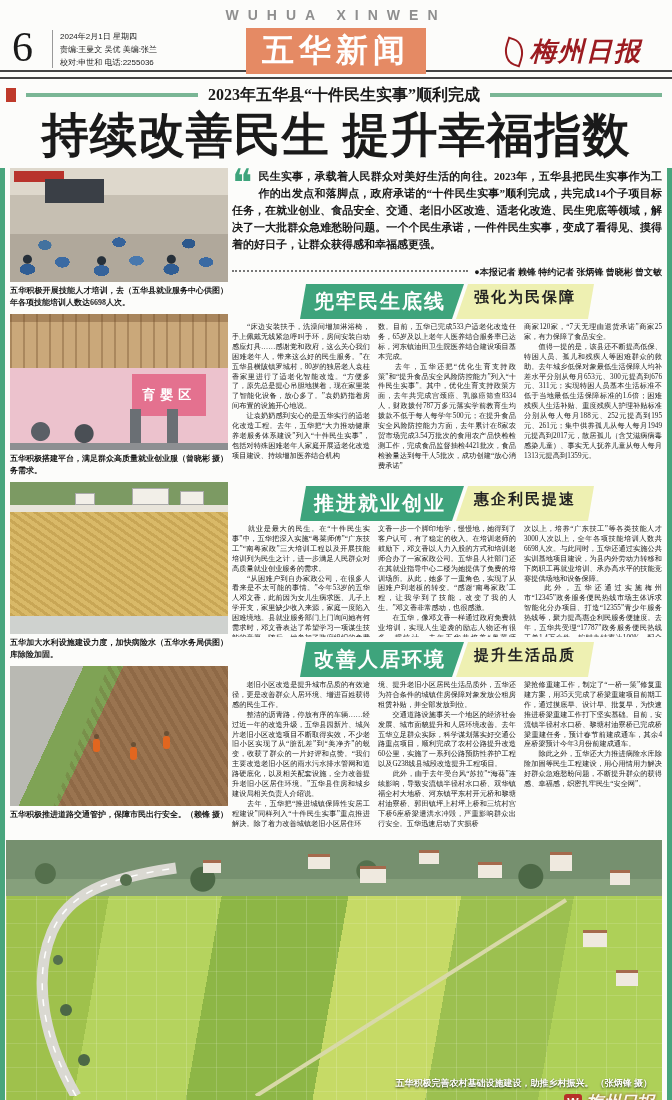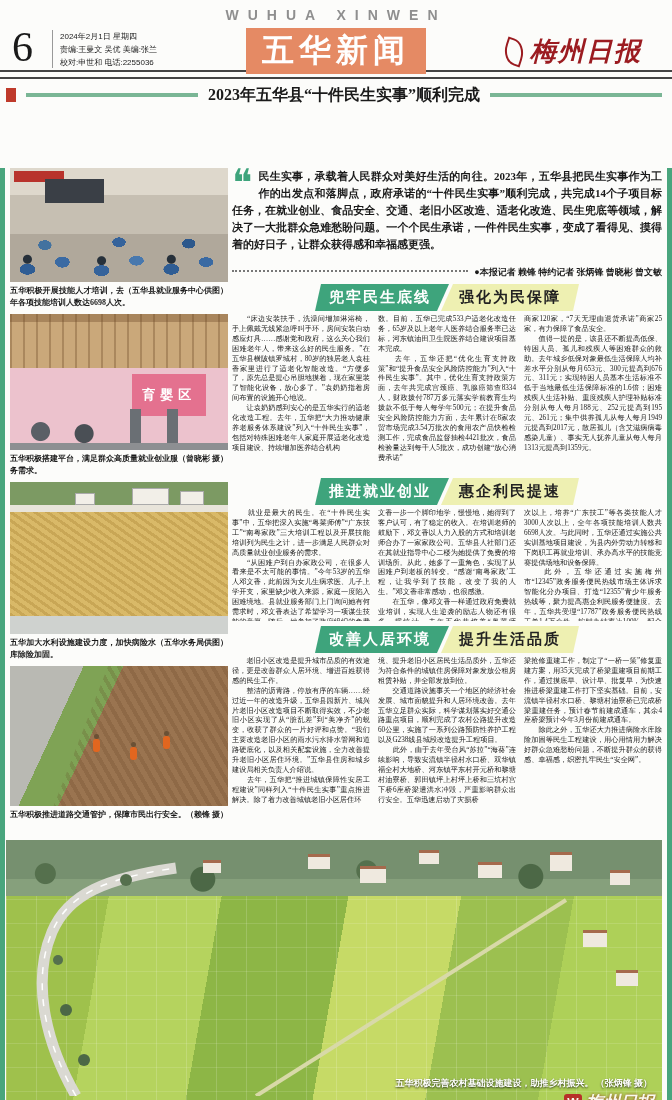--- a/index.html
+++ b/index.html
@@ -31,21 +31,21 @@
   
   .right-col{position:absolute;left:232px;top:168px;width:430px;}
   .lead-wrap{height:96px;overflow:hidden;}
   .quote-ic{float:left;color:#3ea47c;font-size:38px;line-height:.7;margin:2px 6px 0 0;font-family:"Liberation Serif",serif;}
   .lead-txt{font-size:11px;line-height:17px;font-weight:bold;text-align:justify;}
   .byline-row{display:flex;align-items:center;margin:2px 0 2px 0;}
   .byline-dots{flex:1;border-bottom:2px dotted #777;margin:0 6px 4px 0;}
   .byline{font-size:9px;font-weight:bold;white-space:nowrap;}
   
   .sec-head{display:flex;justify-content:center;margin:5px 0 4px 0;}
-  .tag-l{background:#3ea47c;color:#fff;font-family:"Liberation Sans",sans-serif;font-weight:bold;font-size:15px;
+  .tag-l{background:#3ea47c;color:#fff;font-family:"Liberation Sans",sans-serif;font-weight:bold;font-size:20px;
          padding:4px 18px 4px 14px;clip-path:polygon(6px 0,100% 0,calc(100% - 12px) 100%,0 100%);letter-spacing:2px;}
   .tag-r{background:#eef0b2;color:#222;font-family:"Liberation Sans",sans-serif;font-weight:bold;font-size:15px;
          padding:4px 18px;margin-left:-8px;clip-path:polygon(12px 0,100% 0,calc(100% - 6px) 100%,0 100%);letter-spacing:2px;}
   .cols{display:flex;gap:8px;overflow:hidden;}
   .col{width:138px;font-size:7.2px;line-height:9.9px;text-align:justify;white-space:pre-line;overflow:hidden;}
   .body1{height:158px;} .body2{height:112px;} .body3{height:176px;}
   
   .left-col{position:absolute;left:10px;top:168px;width:218px;}
   .photo{position:relative;width:218px;overflow:hidden;}
   .cap{font-size:8px;line-height:12px;font-weight:bold;text-align:justify;margin:3px 0 5px 0;}
@@ -136,20 +136,21 @@
     <span class="brand-leaf"></span>
     <span class="brand-txt">梅州日报</span>
   </div>
 
   <div class="kicker">
     <span class="kick-marker"></span>
     <span class="kick-line"></span>
     <span class="kick-txt">2023年五华县“十件民生实事”顺利完成</span>
     <span class="kick-line"></span>
   </div>
+  <div class="main-title">持续改善民生 提升幸福指数</div>
 
   <div class="bar-l"></div>
   <div class="bar-r"></div>
 
   <div class="left-col">
 
     <div class="photo p1">
       <div class="banner"></div>
       <div class="screen"></div>
       <div class="crowd"></div>

